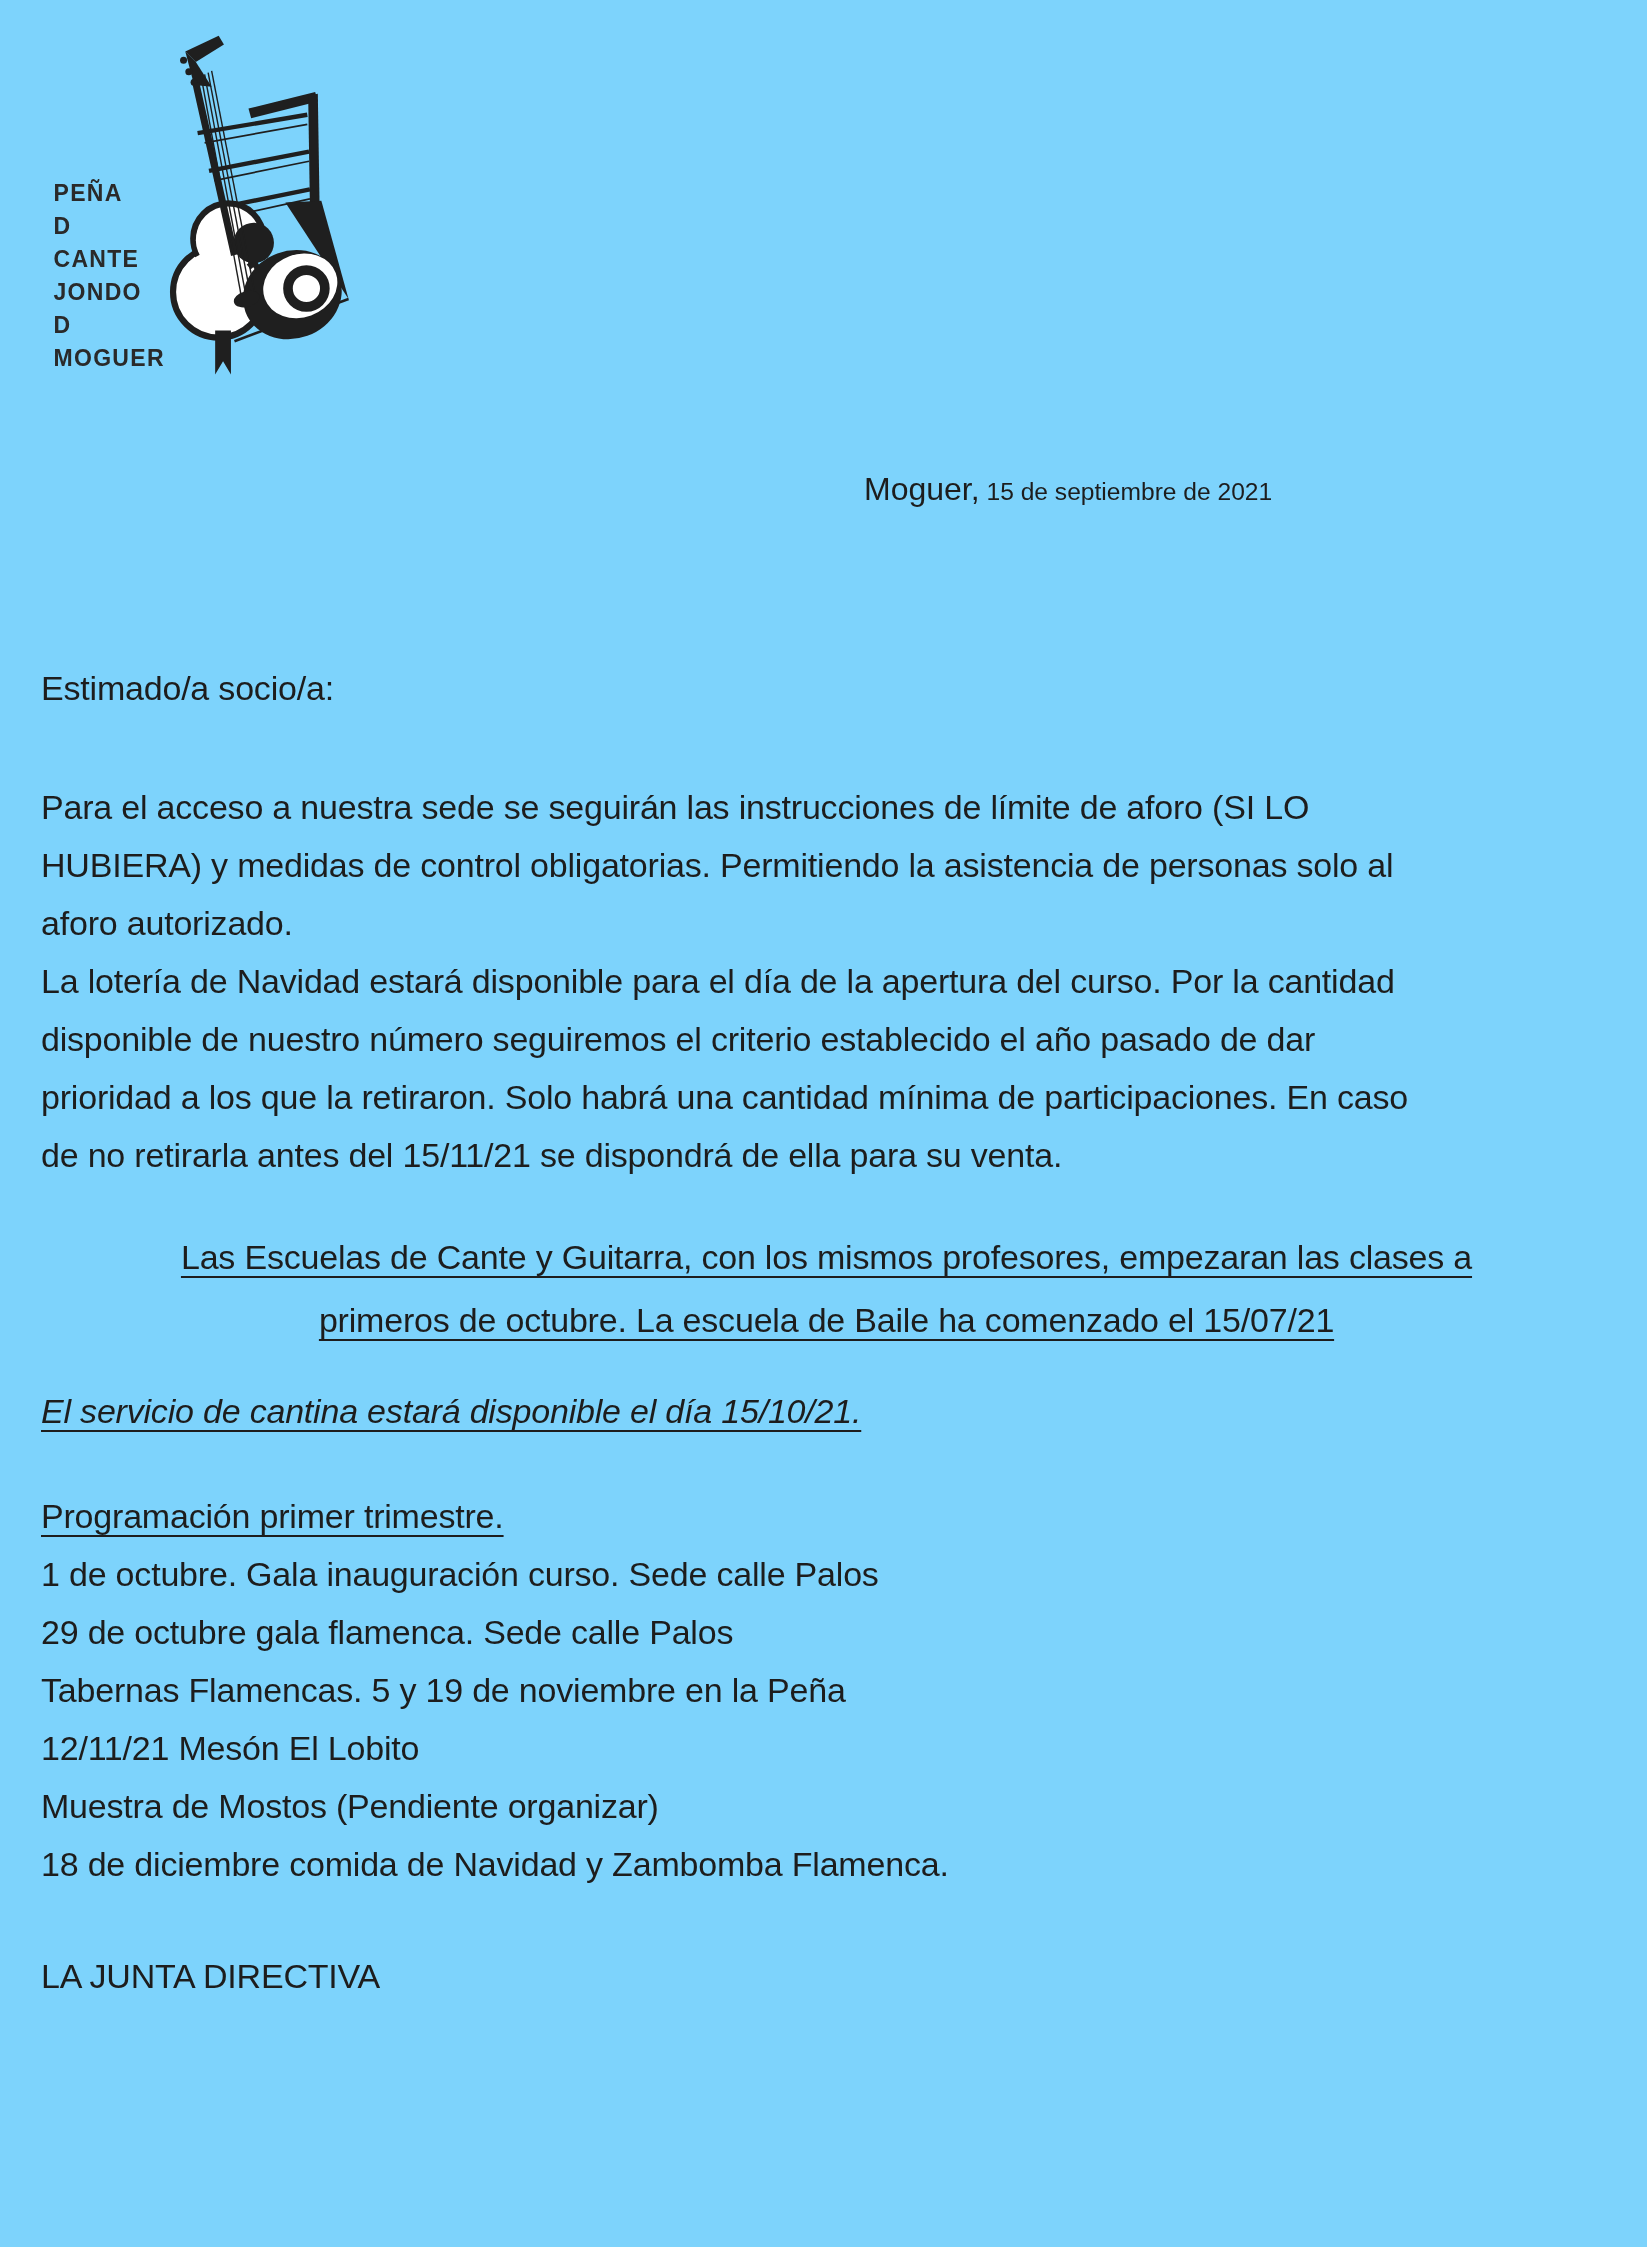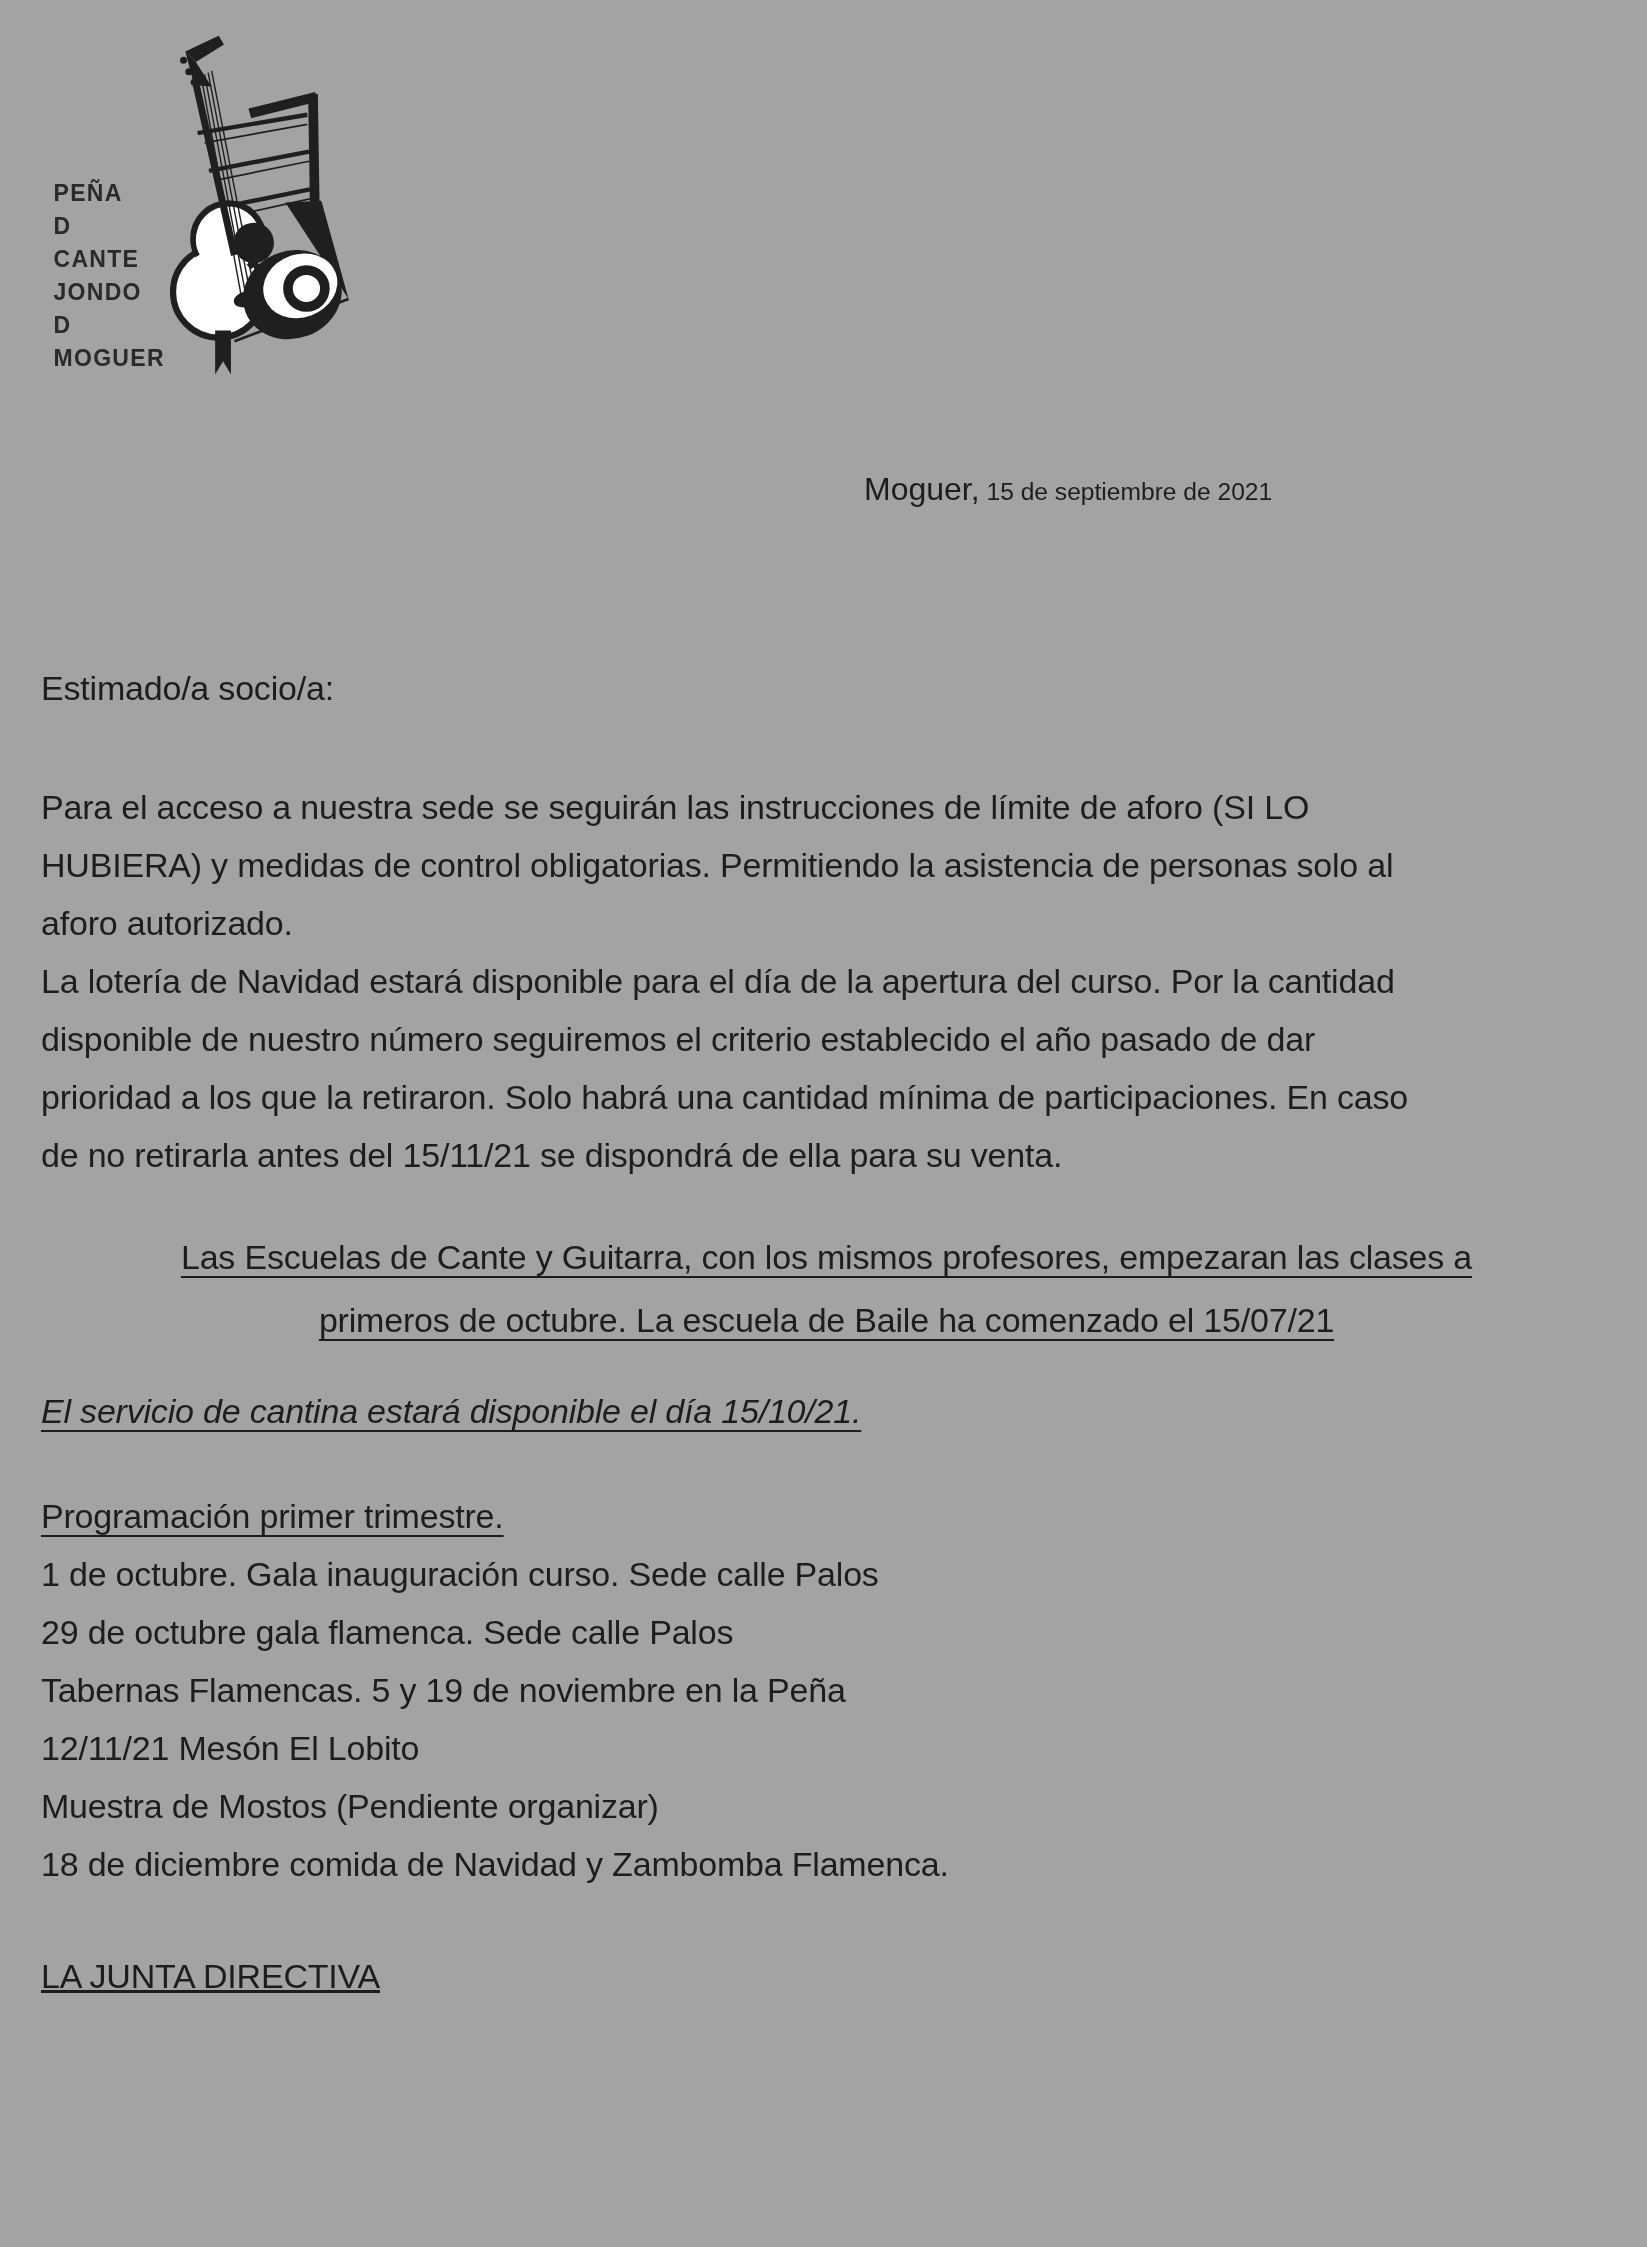--- a/index.html
+++ b/index.html
@@ -1,19 +1,19 @@
 <!DOCTYPE html>
 <html style="font-size:14px"><head>
 <meta charset="utf-8">
 <style>
   html,body { margin:0; padding:0; background:#e9e9e9; }
   .page {
     position:relative;
     width:1648px; height:2247px;
-    background:#a3a3a3;
+    background:#7dd3fc;
     font-family:"Liberation Sans", sans-serif;
     color:#1d1d1d;
     overflow:hidden;
   }
 
   
   .logo { position:absolute; left:50px; top:32px; width:307px; height:353px; }
   .logo-text { position:absolute; left:3.5px; top:145px; }
   .logo-text div {
     font-size:23px; font-weight:bold; letter-spacing:1.3px;
@@ -42,21 +42,21 @@
   }
   .block-cantina  { margin-top:30px; }
   .block-cantina div {
     font-style:italic; text-decoration:underline;
     text-decoration-thickness:2.2px; text-underline-offset:7px;
   }
   .block-program  { margin-top:47px; }
   .program-heading {
     text-decoration:underline; text-decoration-thickness:2.2px; text-underline-offset:7px;
   }
-  .block-signature { margin-top:54px;text-decoration:underline; }
+  .block-signature { margin-top:54px; }
 </style>
 </head>
 <body>
 
 <div class="page">
 
   <div class="logo">
     <div class="logo-text">
         <div>PEÑA</div>
         <div>D</div>

